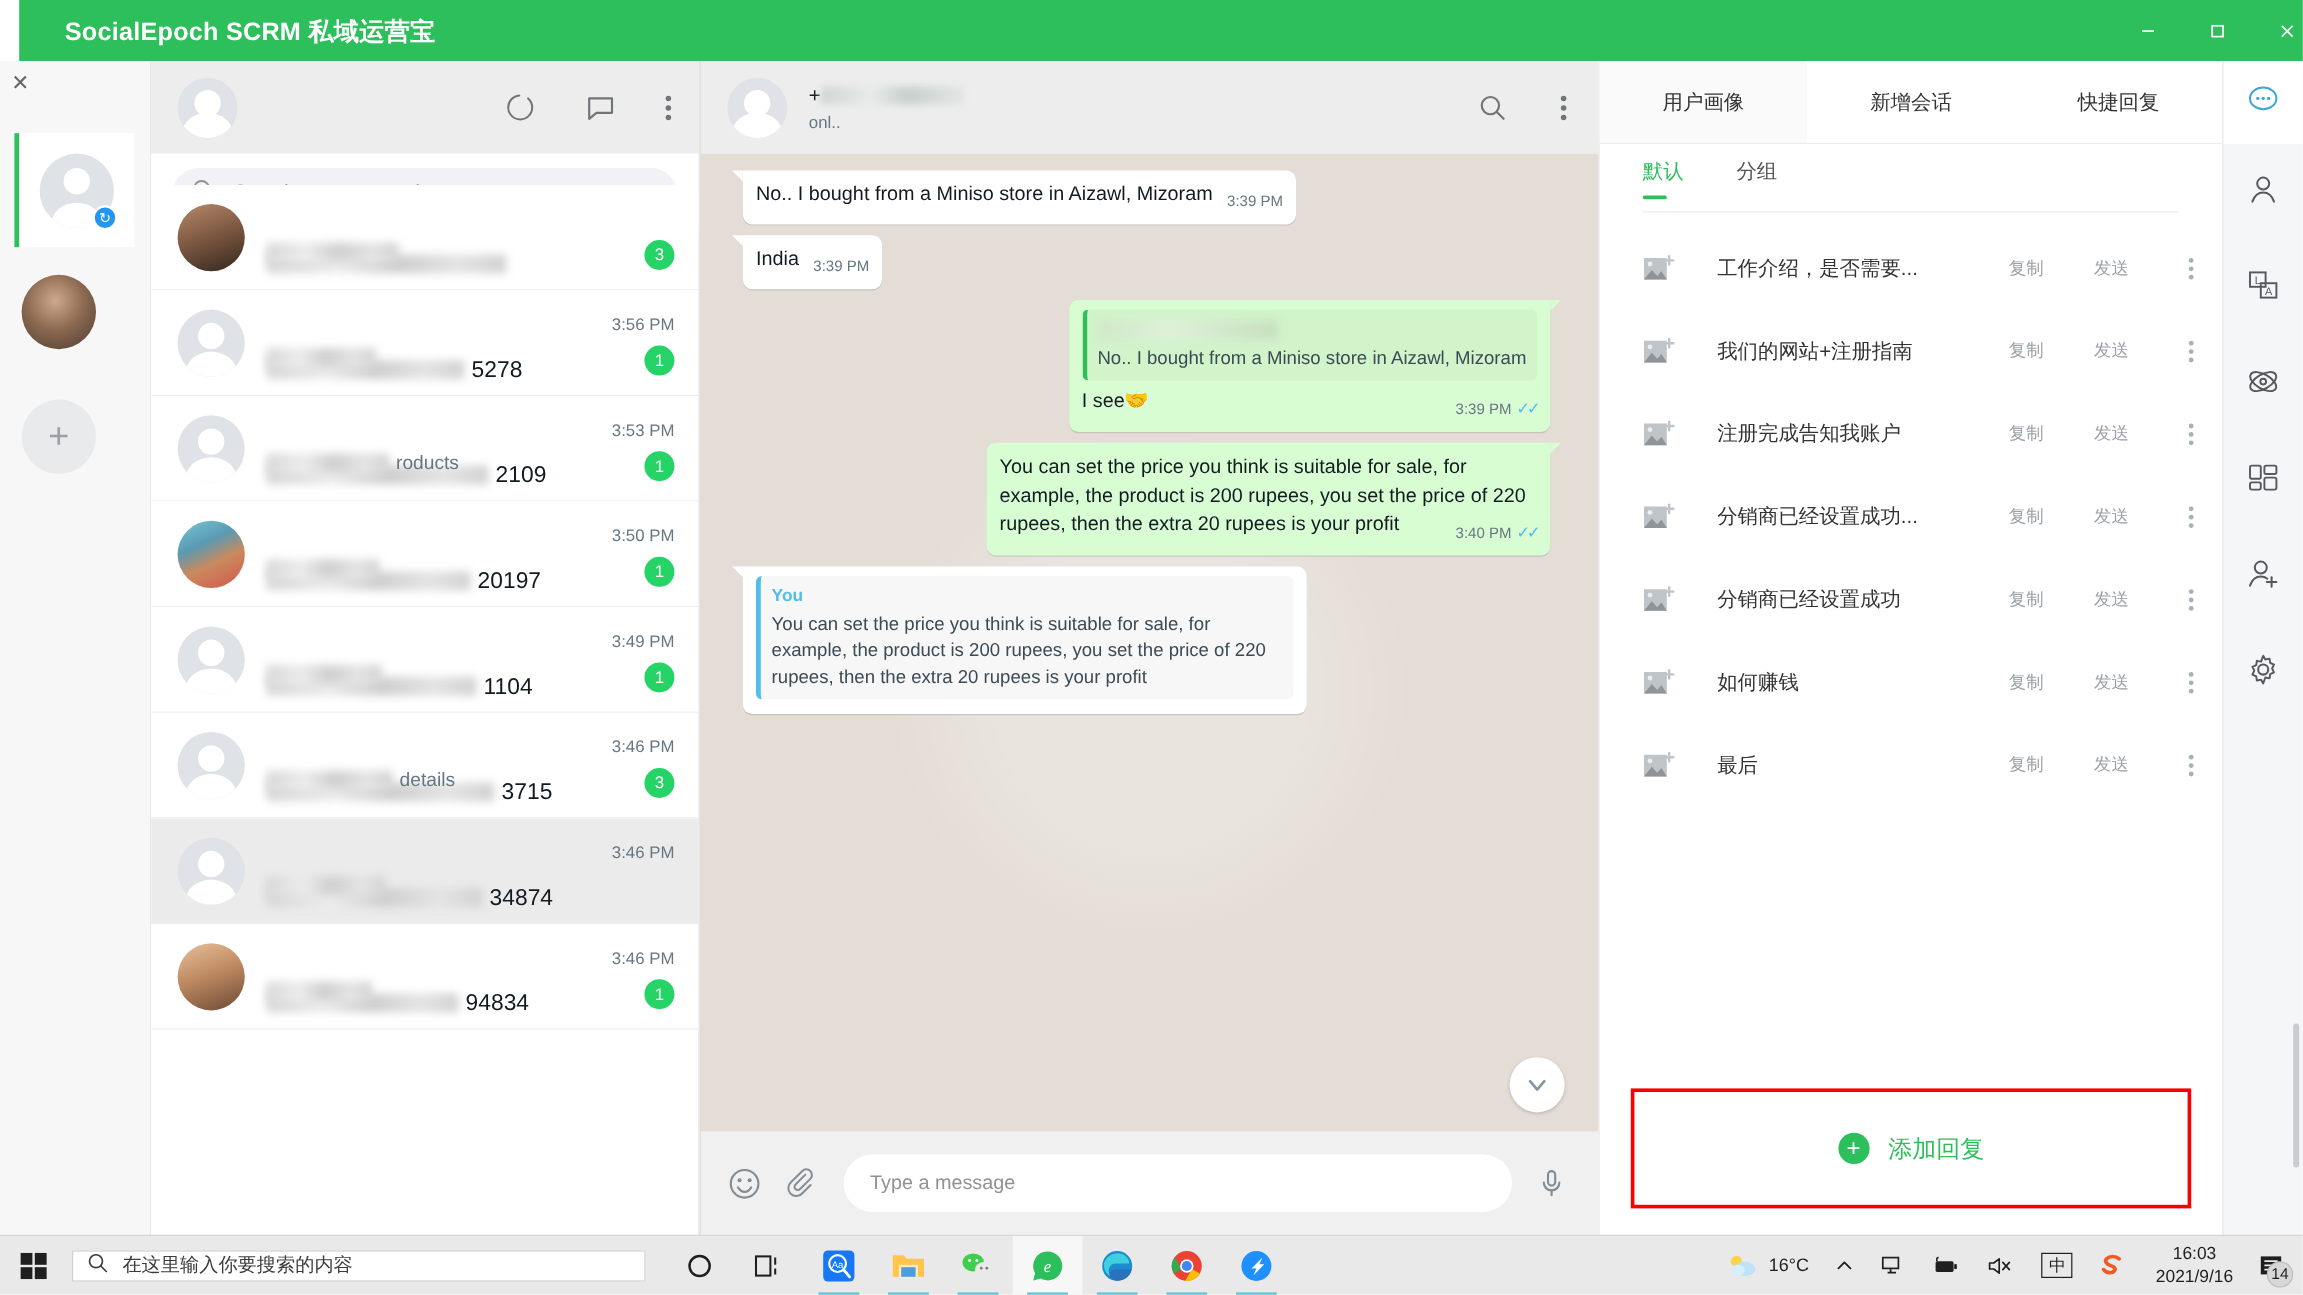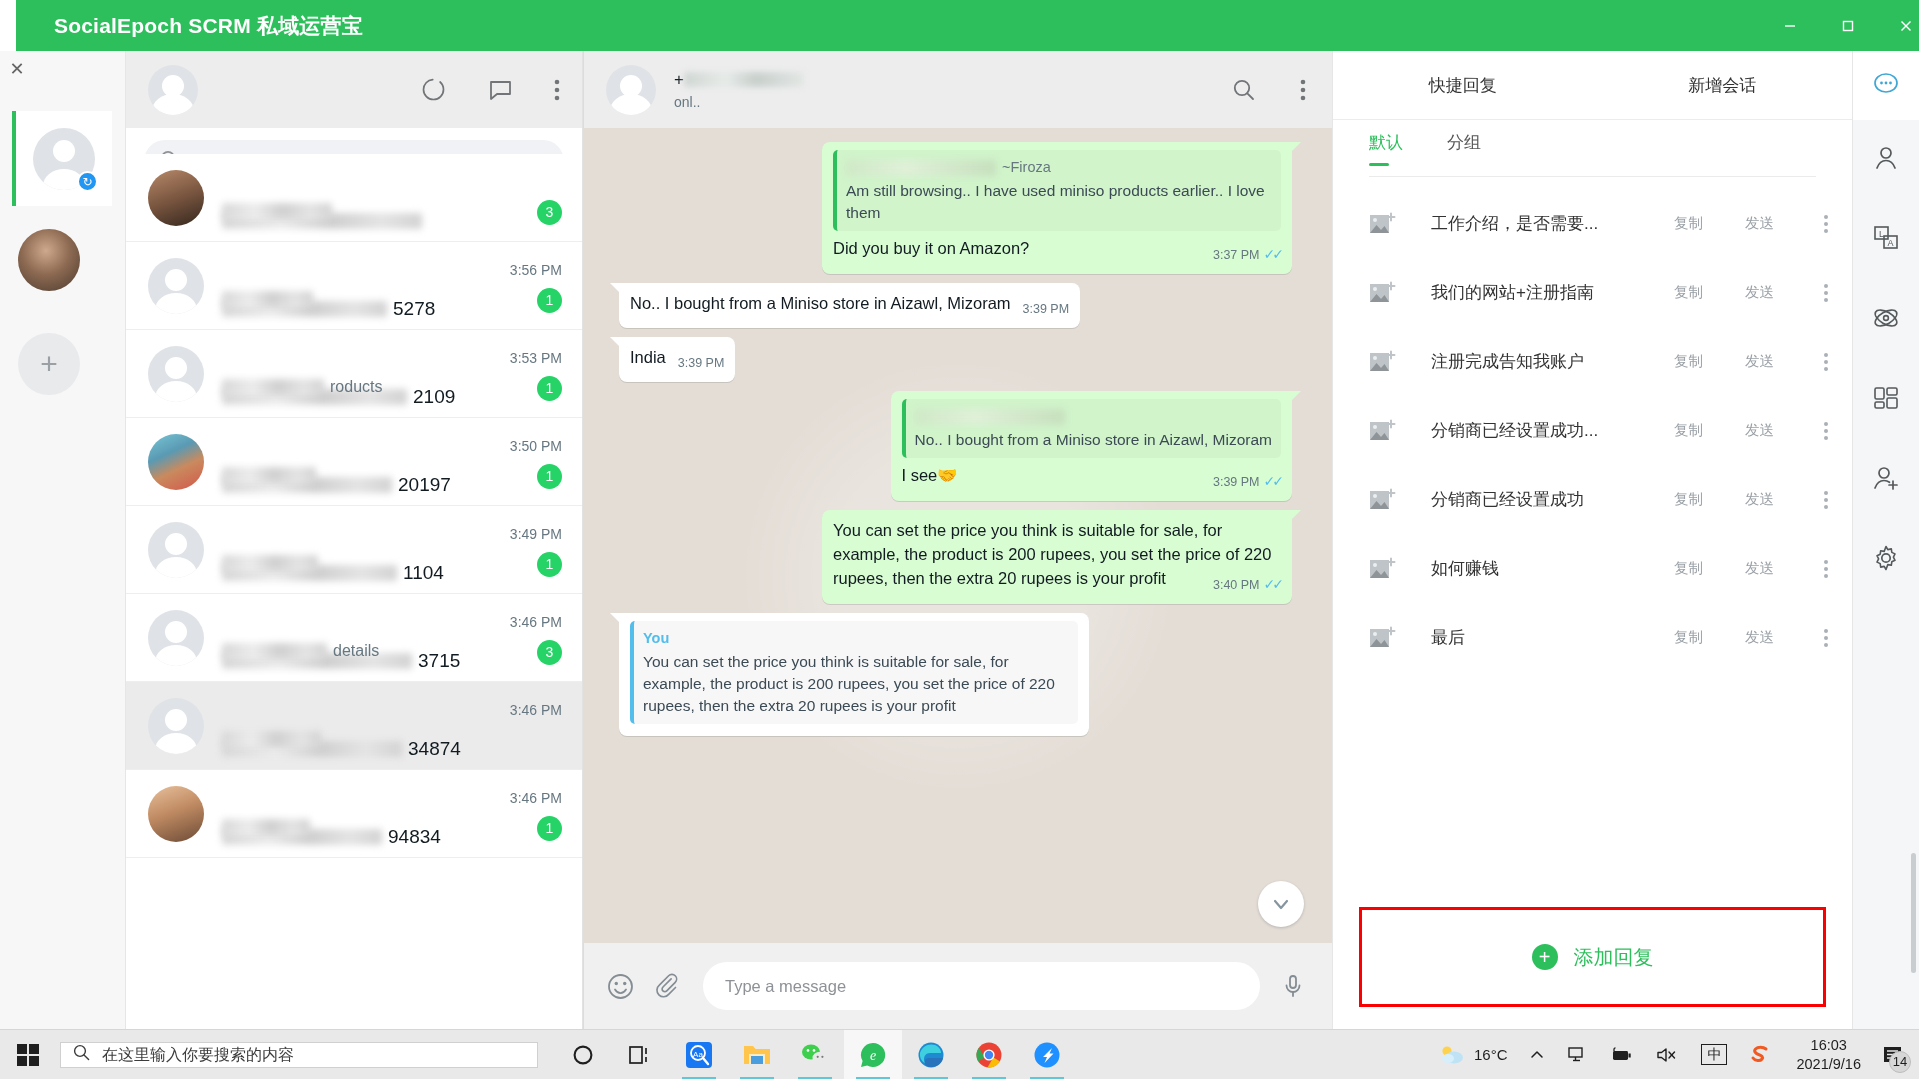--- a/index.html
+++ b/index.html
@@ -515,26 +515,20 @@
                 <circle cx="3" cy="12" r="2.3" fill="#727578"></circle>
                 <circle cx="3" cy="20" r="2.3" fill="#727578"></circle>
               </svg>
           </span>
         </div>
       </div>
 
       <div class="conv-body">
         <div class="wm"></div>
         <div id="messages" style="position:relative;">
-            <div class="msgrow out">
-              <div class="bubble out"><div class="quote">
-                  <div class="quote-author"><span class="blur-block" style="width: 150px; background: linear-gradient(90deg, rgb(207, 232, 198), rgb(223, 240, 216) 40%, rgb(198, 223, 189));"></span>~Firoza</div>
-                  <div>Am still browsing.. I have used miniso products earlier.. I love them</div>
-                </div><span>Did you buy it on Amazon?</span><span class="meta">3:37 PM<span class="ticks">✓✓</span></span><div class="clear"></div></div>
-            </div>
             <div class="msgrow in">
               <div class="bubble in"><span>No.. I bought from a Miniso store in Aizawl, Mizoram</span><span class="meta">3:39 PM</span><div class="clear"></div></div>
             </div>
             <div class="msgrow in">
               <div class="bubble in"><span>India</span><span class="meta">3:39 PM</span><div class="clear"></div></div>
             </div>
             <div class="msgrow out">
               <div class="bubble out"><div class="quote">
                   <div class="quote-author"><span class="blur-block" style="width: 150px; background: linear-gradient(90deg, rgb(207, 232, 198), rgb(223, 240, 216) 40%, rgb(198, 223, 189));"></span></div>
                   <div>No.. I bought from a Miniso store in Aizawl, Mizoram</div>
@@ -581,22 +575,23 @@
               <rect x="10" y="3" width="6" height="12" rx="3" fill="none" stroke="#848d94" stroke-width="1.8"></rect>
               <path d="M6.5 12.5a6.5 6.5 0 0013 0" fill="none" stroke="#848d94" stroke-width="1.8" stroke-linecap="round"></path>
               <line x1="13" y1="19" x2="13" y2="23" stroke="#848d94" stroke-width="1.8" stroke-linecap="round"></line>
             </svg>
         </span>
       </div>
     </div>
 
     <div class="rightpanel">
       <div class="rp-tabs" id="rp-tabs">
+          <div class="rp-tab active">用户画像</div>
+          <div class="rp-tab">新增会话</div>
           <div class="rp-tab">快捷回复</div>
-          <div class="rp-tab">新增会话</div>
         </div>
       <div class="rp-subtabs" id="rp-subtabs">
           <div class="rp-subtab active">默认</div>
           <div class="rp-subtab">分组</div>
         </div>
       <div class="rp-divider"></div>
       <div class="reply-list" id="reply-list">
           <div class="reply-item">
             <span class="img-icon"><svg width="28" height="24" viewBox="0 0 28 24">
                 <path d="M1 3h19v18H1z" fill="#bfc4c8"></path>

